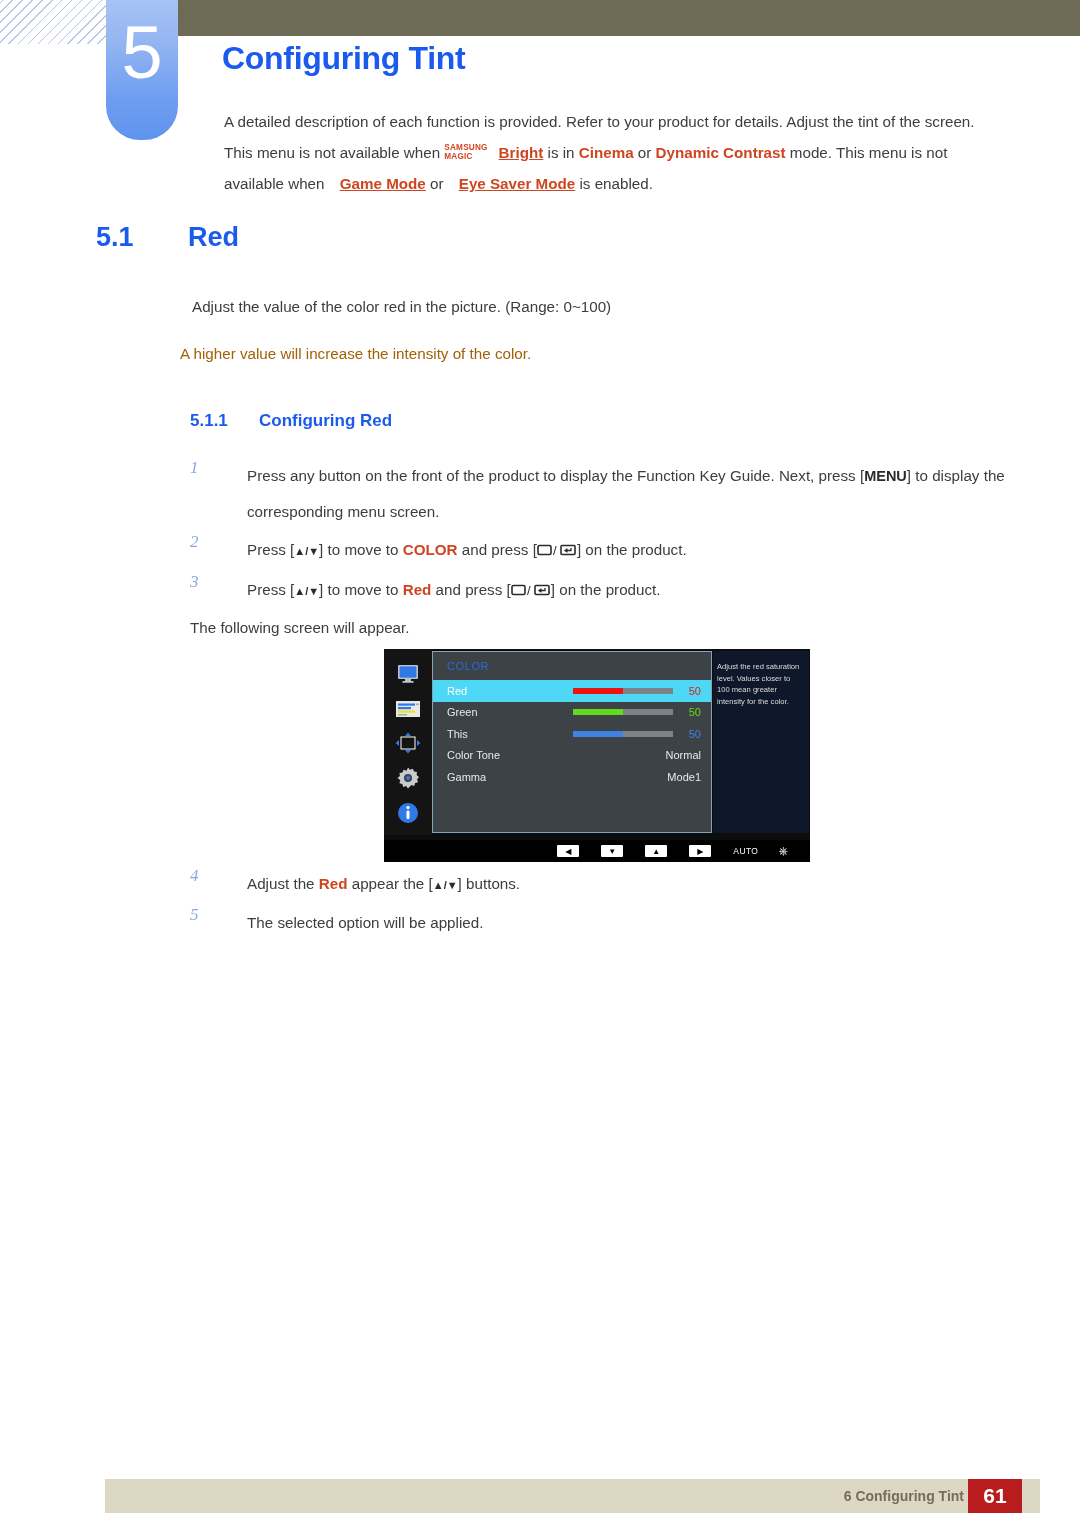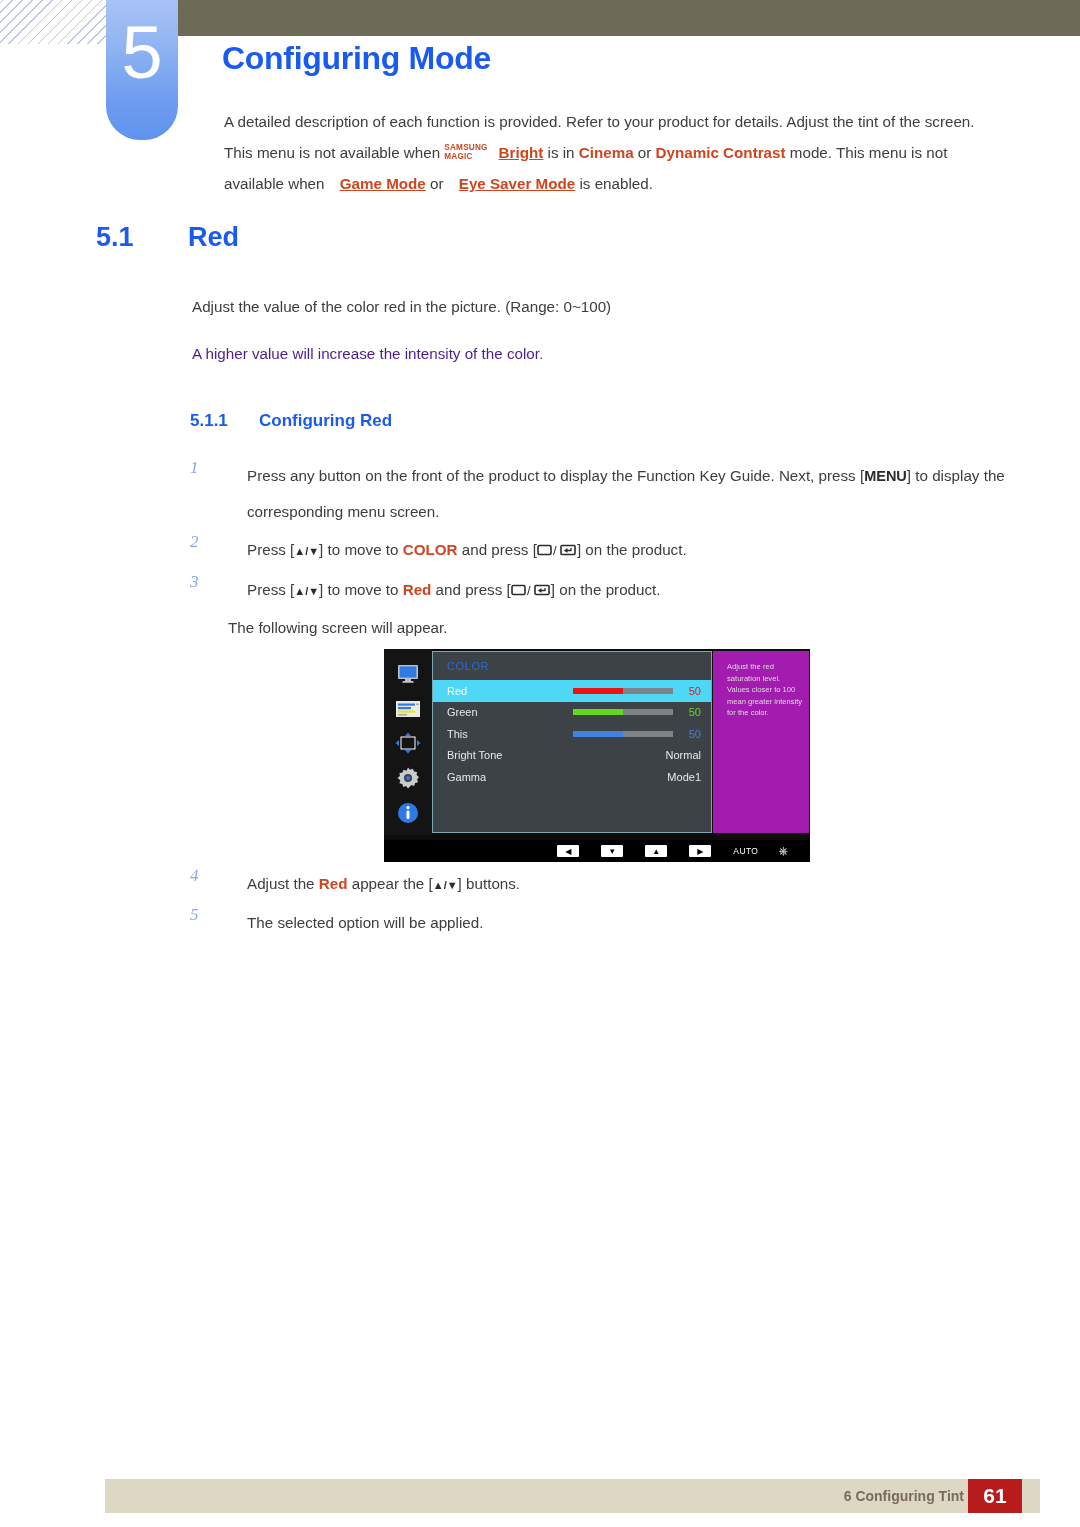--- a/index.html
+++ b/index.html
@@ -111,23 +111,23 @@
   }
 
   .body-p1 {
     position: absolute;
     left: 192px; top: 298px;
     font-size: 15.2px;
     color: #3d3d3d;
   }
   .body-p2 {
     position: absolute;
-    left: 192px; top: 345px;
+    left: 180px; top: 345px;
     font-size: 15.2px;
-    color: #4c1d95;
+    color: #a16207;
   }
 
   .sub-num {
     position: absolute;
     left: 190px; top: 411px;
     font-size: 17px;
     font-weight: bold;
     color: #1a5aee;
   }
   .sub-title {
@@ -159,21 +159,20 @@
     color: #8aa8e8;
     font-family: "Liberation Serif", serif;
   }
   .step-t {
     margin-left: 57px;
     font-size: 15.2px;
     line-height: 36px;
     color: #3d3d3d;
   }
   .step-sub {
-    margin-left: 38px;
     font-size: 15.2px;
     line-height: 36px;
     color: #3d3d3d;
   }
   .kbd {
     font-weight: bold;
     font-size: 14.5px;
     color: #2b2b2b;
   }
   .arrows {
@@ -267,22 +266,22 @@
   .osd-valtxt {
     position: absolute;
     right: 10px;
     font-size: 11px;
     color: #e8e8e8;
   }
   .osd-help {
     position: absolute;
     left: 329px; top: 2px;
     width: 96px; height: 182px;
-    background: #a21caf;
-    padding: 10px 5px 0 14px;
+    background: #0f172a;
+    padding: 10px 5px 0 4px;
     box-sizing: border-box;
     font-size: 7.6px;
     line-height: 11.5px;
     color: #dcdcdc;
   }
   .osd-bottom {
     position: absolute;
     left: 0; bottom: 0;
     width: 100%; height: 22px;
     background: #000000;
@@ -344,21 +343,21 @@
 </style>
 </head>
 <body>
 
 <div class="hatch"></div>
 <div class="olive-bar"></div>
 <div class="chapter-tab">
   <div class="chapter-num">5</div>
 </div>
 
-<div class="chapter-title">Configuring Mode</div>
+<div class="chapter-title">Configuring Tint</div>
 
 <div class="intro">
   <span>A detailed description of each function is provided. Refer to your product for details. Adjust the tint of the screen. This menu is not available when </span><span class="magic"><span>SAMSUNG</span><span>MAGIC</span></span><span class="em-red-u">Bright</span><span> is in </span><span class="em-red">Cinema</span><span> or </span><span class="em-red">Dynamic Contrast</span><span> mode. This menu is not available when </span><span class="em-red-u">Game Mode</span><span> or </span><span class="em-red-u">Eye Saver Mode</span><span> is enabled.</span>
 </div>
 
 <div class="sec-num">5.1</div>
 <div class="sec-title">Red</div>
 
 <div class="body-p1">Adjust the value of the color red in the picture. (Range: 0~100)</div>
 <div class="body-p2">A higher value will increase the intensity of the color.</div>
@@ -464,21 +463,21 @@
 
       <div class="osd-row">
         <span class="osd-label">This</span>
         <span class="osd-track">
             <span class="osd-fill" id="fill2" style="width: 50%; background: rgb(63, 130, 224); display: block;"></span>
           </span>
         <span class="osd-val" id="val2" style="color: rgb(63, 130, 224);">50</span>
       </div>
 
       <div class="osd-row">
-        <span class="osd-label">Bright Tone</span>
+        <span class="osd-label">Color Tone</span>
         <span class="osd-valtxt">Normal</span>
       </div>
 
       <div class="osd-row">
         <span class="osd-label">Gamma</span>
         <span class="osd-valtxt">Mode1</span>
       </div>
 
     </div>
   </div>

